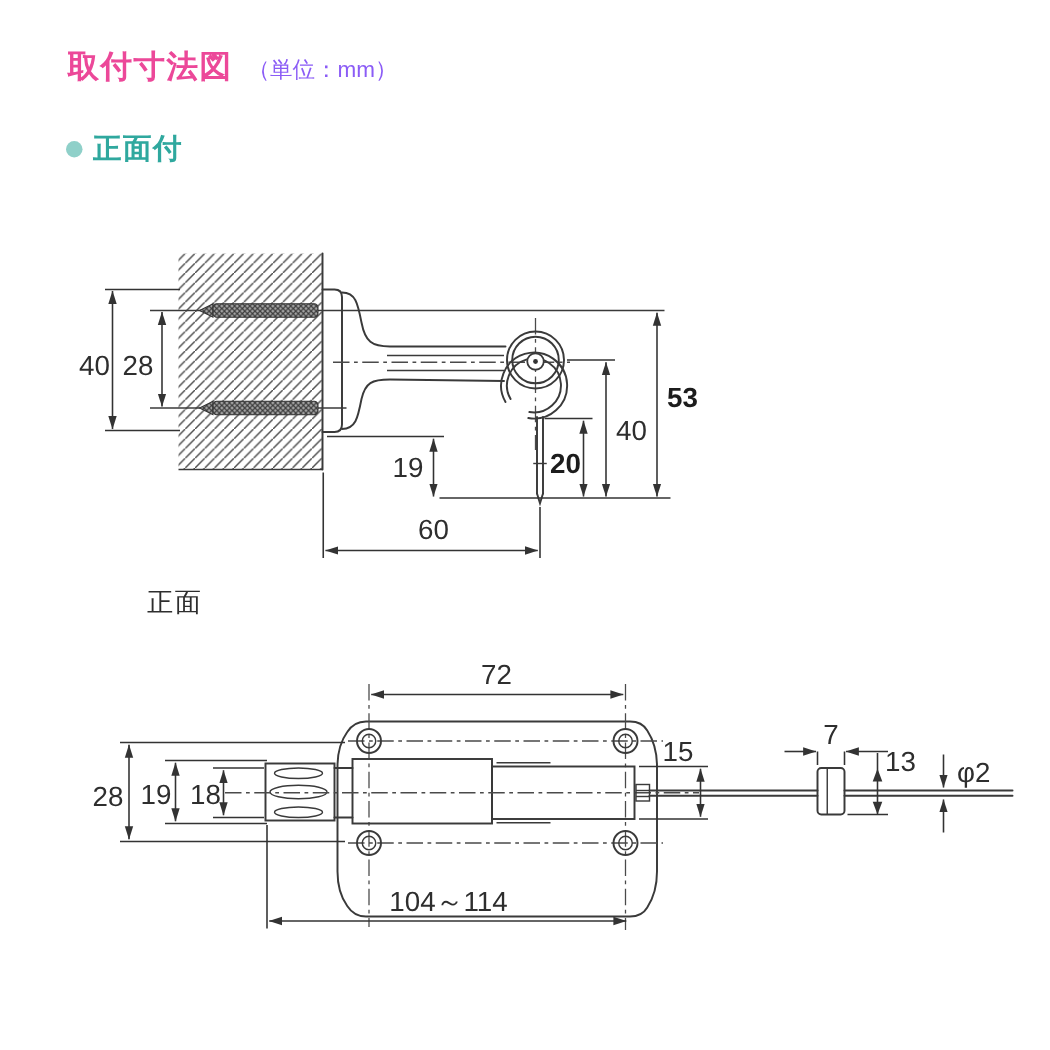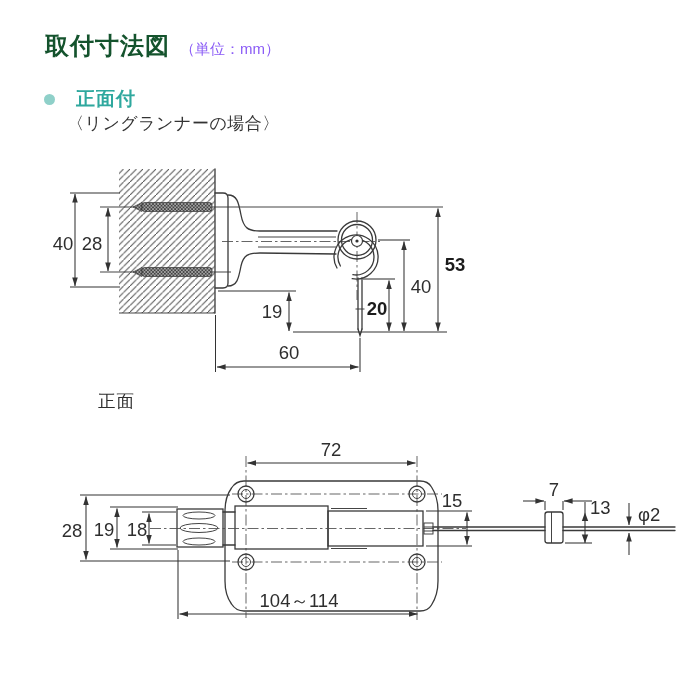--- a/index.html
+++ b/index.html
@@ -1,23 +1,23 @@
 <!DOCTYPE html>
 <html><head>
 <meta charset="utf-8">
 <style>
   html,body{margin:0;padding:0;background:#ffffff;}
   .page{position:relative;width:700px;height:700px;background:#fff;overflow:hidden;
         font-family:"Liberation Sans", sans-serif;color:#333;}
   .title-row{position:absolute;left:45px;top:30px;display:flex;align-items:baseline;gap:10px;}
-  .title{font-size:24px;font-weight:600;color:#14532d;letter-spacing:1px;}
+  .title{font-size:21px;font-weight:600;color:#ec4899;letter-spacing:1px;}
   .unit{font-size:15px;color:#8b5cf6;}
   .section-row{position:absolute;left:44px;top:86px;display:flex;align-items:center;gap:7px;}
   .bullet{width:11px;height:11px;border-radius:50%;background:#8fd0c9;}
-  .section-label{font-size:19px;font-weight:bold;color:#2fa89e;letter-spacing:1px;margin-left:14px;}
+  .section-label{font-size:19px;font-weight:bold;color:#2fa89e;letter-spacing:1px;}
   .subheading{position:absolute;left:67px;top:112px;font-size:17px;color:#333;letter-spacing:0.5px;}
   svg{position:absolute;left:0;top:0;}
   svg text{font-family:"Liberation Sans", sans-serif;font-size:18.5px;fill:#2e2e2e;}
   svg text.jp{font-size:17.5px;letter-spacing:1px;}
   svg text.b{font-weight:bold;fill:#1c1c1c;}
   .ln{stroke:#3a3a3a;stroke-width:1.3;fill:none;stroke-linecap:round;}
   .thin{stroke:#3a3a3a;stroke-width:0.95;fill:none;}
   .dim{stroke:#333;stroke-width:1.05;fill:none;}
   .dd{stroke:#4a4a4a;stroke-width:0.85;fill:none;stroke-dasharray:11 3 2.5 3;}
   .arr{fill:#333;stroke:none;}
@@ -30,21 +30,20 @@
   <div class="title-row">
     <span class="title">取付寸法図</span>
     <span class="unit">（単位：mm）</span>
   </div>
 
   <div class="section-row">
     <span class="bullet"></span>
     <span class="section-label">正面付</span>
   </div>
 
-  <div class="subheading">〈リングランナーの場合〉</div>
 
   <svg width="700" height="700" viewBox="0 0 700 700">
     <defs>
       <pattern id="hatch" width="6.5" height="6.5" patternUnits="userSpaceOnUse">
         <path d="M-1,7.5 L7.5,-1" stroke="#4d4d4d" stroke-width="1"></path>
       </pattern>
       <pattern id="screwfill" width="3.4" height="3.4" patternUnits="userSpaceOnUse">
         <rect width="3.4" height="3.4" fill="#a3a3a3"></rect>
         <path d="M0,3.4 L3.4,0 M0,0 L3.4,3.4" stroke="#3c3c3c" stroke-width="0.8"></path>
       </pattern>

